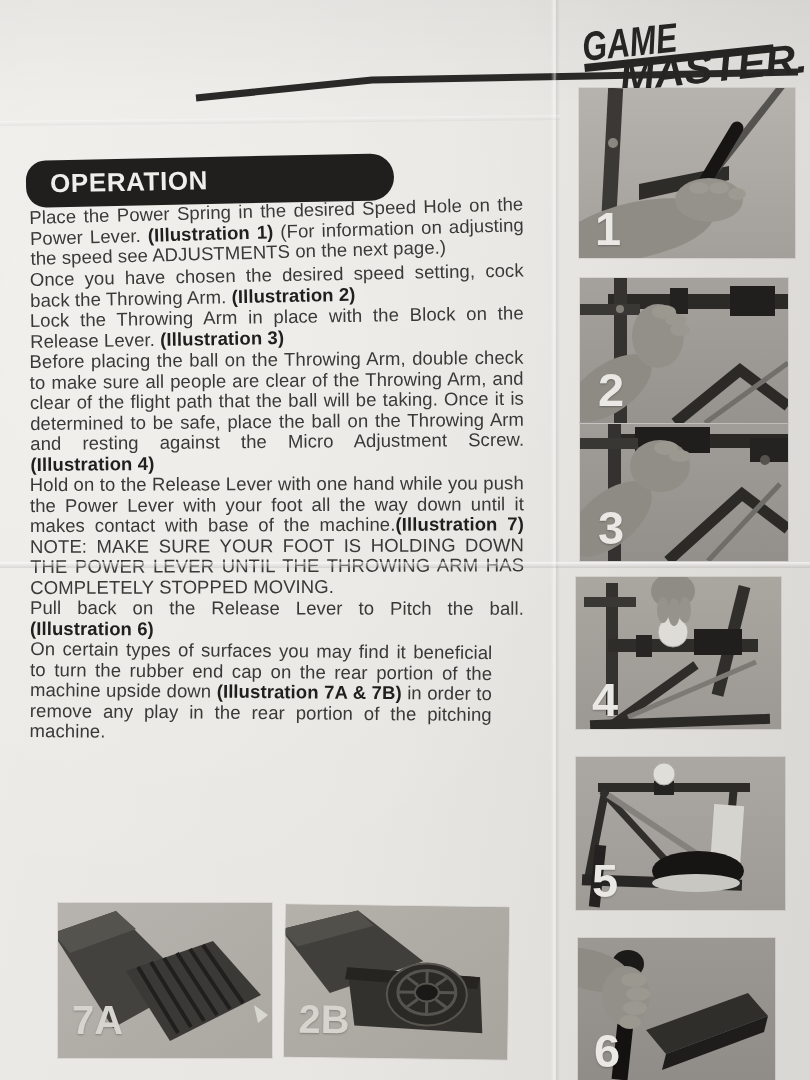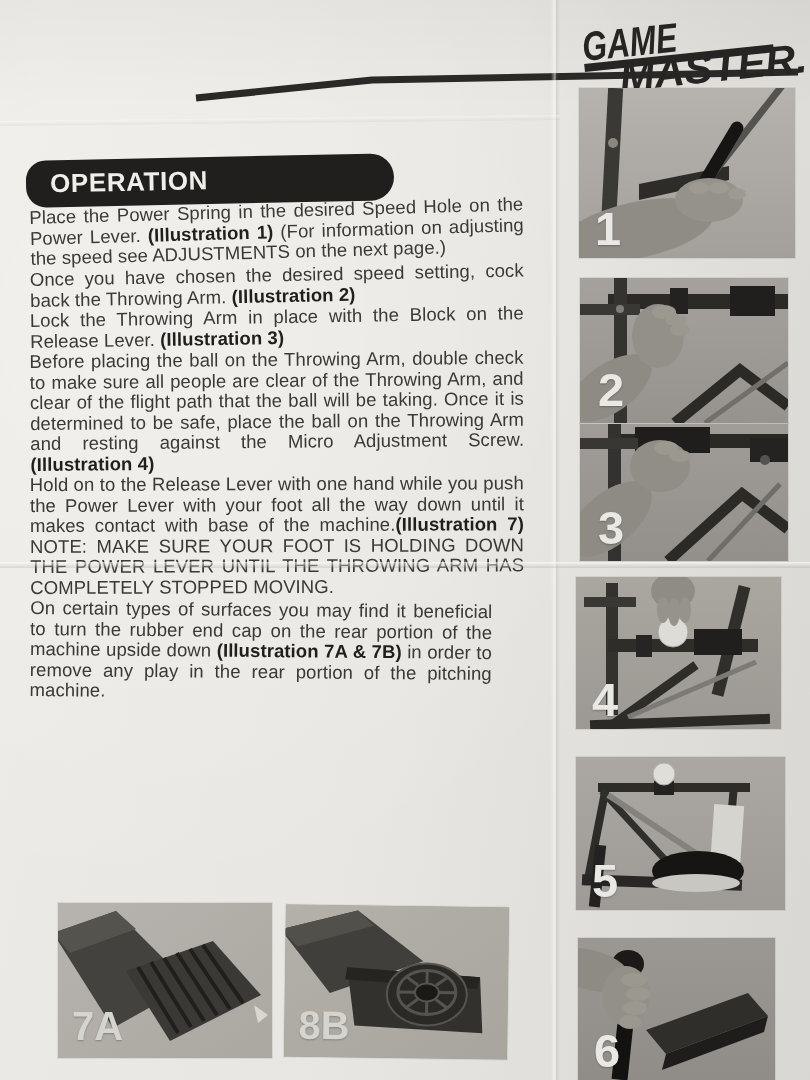--- a/index.html
+++ b/index.html
@@ -47,21 +47,21 @@
   .p7{width:462px;text-align:left;transform:rotate(.5deg);}
 
   
   .photo{position:absolute;margin:0;overflow:hidden;background:#a09d98;box-shadow:0 0 0 1px rgba(0,0,0,.07);}
   .photo svg{display:block;}
   .ph-num{
     position:absolute;left:16px;bottom:6px;
     font-weight:bold;font-size:47px;color:#e9e8e4;line-height:1;
     text-shadow:0 1px 2px rgba(0,0,0,.25);
   }
-  .ph-num.small{font-size:40px;color:#d6d4ce;bottom:12px;left:14px;}
+  .ph-num.small{font-size:40px;color:#d6d4ce;bottom:18px;left:14px;}
   .i1{left:579px;top:88px;width:216px;height:170px;}
   .i2{left:580px;top:278px;width:208px;height:145px;}
   .i3{left:580px;top:424px;width:208px;height:137px;}
   .i2 .ph-num,.i3 .ph-num{bottom:10px;left:18px;}
   .i4{left:576px;top:577px;width:205px;height:152px;}
   .i5{left:576px;top:757px;width:209px;height:153px;}
   .i6{left:578px;top:938px;width:197px;height:142px;}
   .f7a{left:58px;top:903px;width:214px;height:155px;}
   .f7b{left:285px;top:906px;width:223px;height:152px;transform:rotate(.8deg);}
 </style>
@@ -82,20 +82,21 @@
   <div class="op-pill">
     <span>OPERATION</span>
   </div>
 
   <div class="bodycol">
     <p class="p1"><span>Place the Power Spring in the desired Speed Hole on the Power Lever. </span><span class="b">(Illustration 1)</span><span> (For information on adjusting the speed see ADJUSTMENTS on the next page.)</span></p>
     <p class="p2"><span>Once you have chosen the desired speed setting, cock back the Throwing Arm. </span><span class="b">(Illustration 2)</span></p>
     <p class="p3"><span>Lock the Throwing Arm in place with the Block on the Release Lever. </span><span class="b">(Illustration 3)</span></p>
     <p class="p4"><span>Before placing the ball on the Throwing Arm, double check to make sure all people are clear of the Throwing Arm, and clear of the flight path that the ball will be taking.  Once it is determined to be safe, place the ball on the Throwing Arm and resting against the Micro Adjustment Screw. </span><span class="b">(Illustration 4)</span></p>
     <p class="p5"><span>Hold on to the Release Lever with one hand while you push the Power Lever with your foot all the way down until it makes contact with base of the machine.</span><span class="b">(Illustration 7)</span><span> NOTE: MAKE SURE YOUR FOOT IS HOLDING DOWN THE POWER LEVER UNTIL THE THROWING ARM HAS COMPLETELY STOPPED MOVING.</span></p>
+    <p class="p6"><span>Pull back on the Release Lever to Pitch the ball. </span><span class="b">(Illustration 6)</span></p>
     <p class="p7"><span>On certain types of surfaces you may find it beneficial to turn the rubber end cap on the rear portion of the machine upside down </span><span class="b">(Illustration 7A &amp; 7B)</span><span> in order to remove any play in the rear portion of the pitching machine.</span></p>
   </div>
 
   <figure class="photo i1">
     <svg viewBox="0 0 216 170" width="216" height="170">
       <defs>
           <linearGradient id="g1" x1="0" y1="0" x2="0" y2="1">
         <stop offset="0" stop-color="#b6b3ae"></stop>
             <stop offset="1" stop-color="#a3a09b"></stop>
           </linearGradient>
@@ -326,19 +327,19 @@
         <line x1="142" y1="64" x2="142" y2="77" stroke="#56544e" stroke-width="3"></line>
         <line x1="142" y1="95" x2="142" y2="108" stroke="#56544e" stroke-width="3"></line>
         <line x1="113" y1="86" x2="130" y2="86" stroke="#56544e" stroke-width="3"></line>
         <line x1="154" y1="86" x2="171" y2="86" stroke="#56544e" stroke-width="3"></line>
         <line x1="122" y1="71" x2="133" y2="79" stroke="#56544e" stroke-width="3"></line>
         <line x1="151" y1="93" x2="162" y2="101" stroke="#56544e" stroke-width="3"></line>
         <line x1="122" y1="101" x2="133" y2="93" stroke="#56544e" stroke-width="3"></line>
         <line x1="151" y1="79" x2="162" y2="71" stroke="#56544e" stroke-width="3"></line>
       </g>
     </svg>
-    <span class="ph-num small">8B</span>
+    <span class="ph-num small">2B</span>
   </figure>
 
   <div class="crease-v"></div>
   <div class="crease-h"></div>
   <div class="crease-h2"></div>
 </div>
 
 </body></html>

